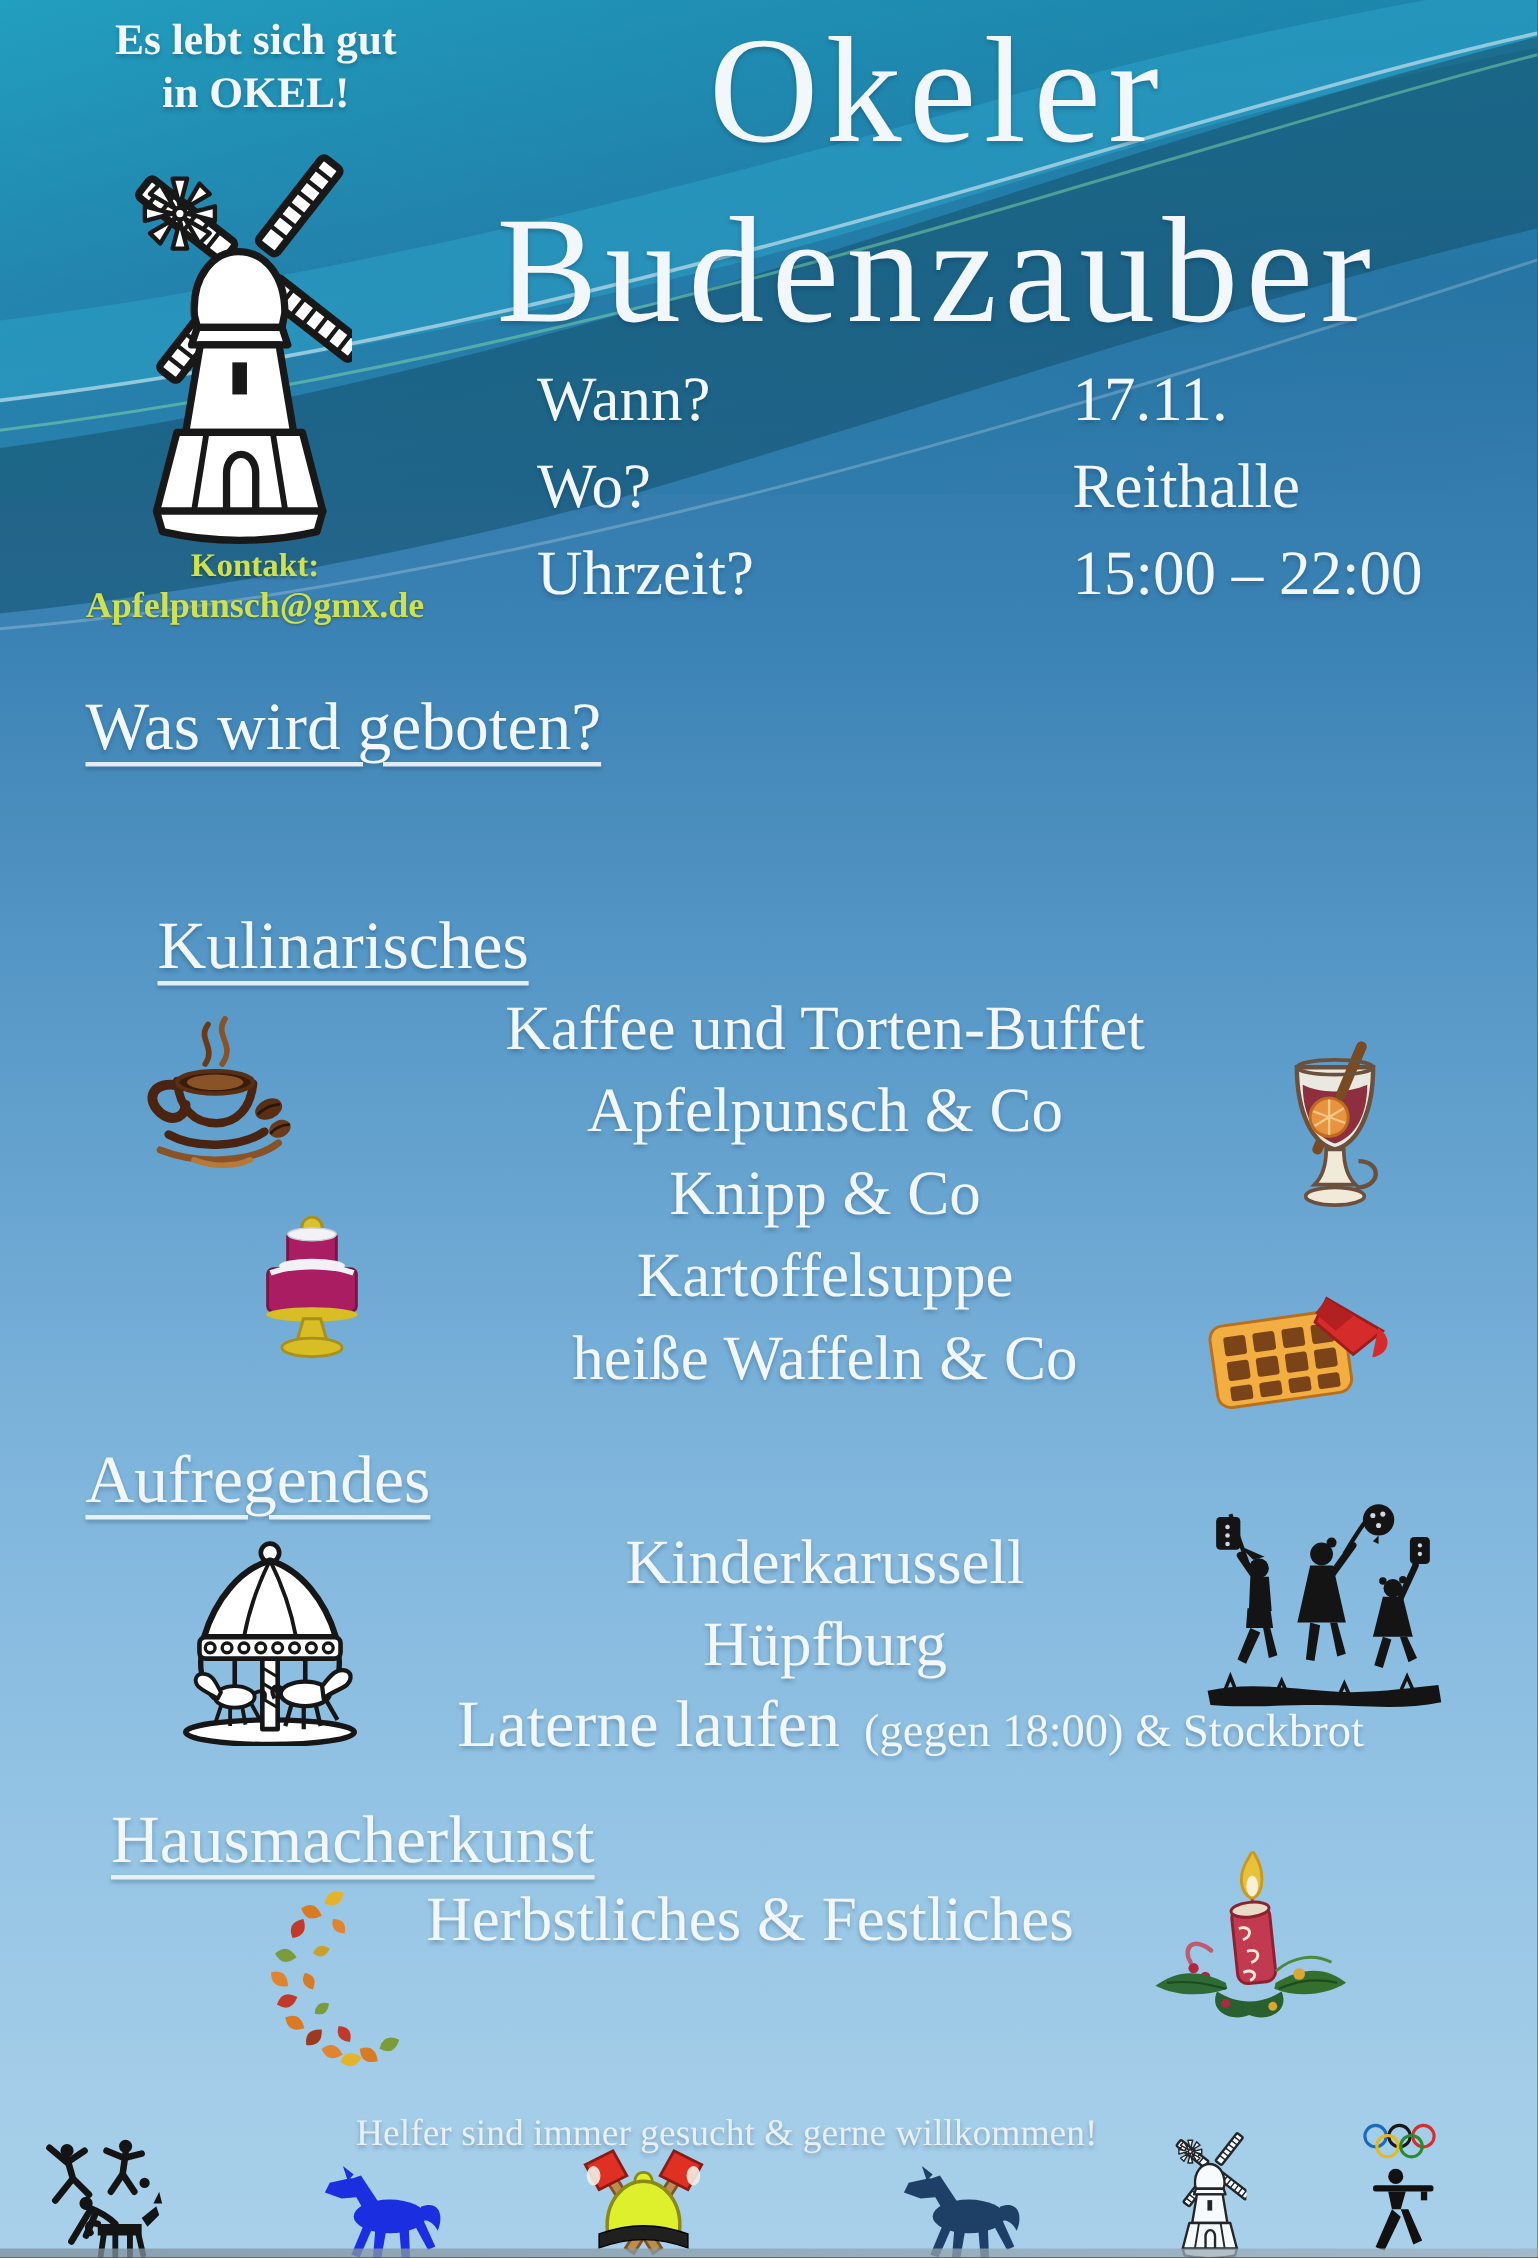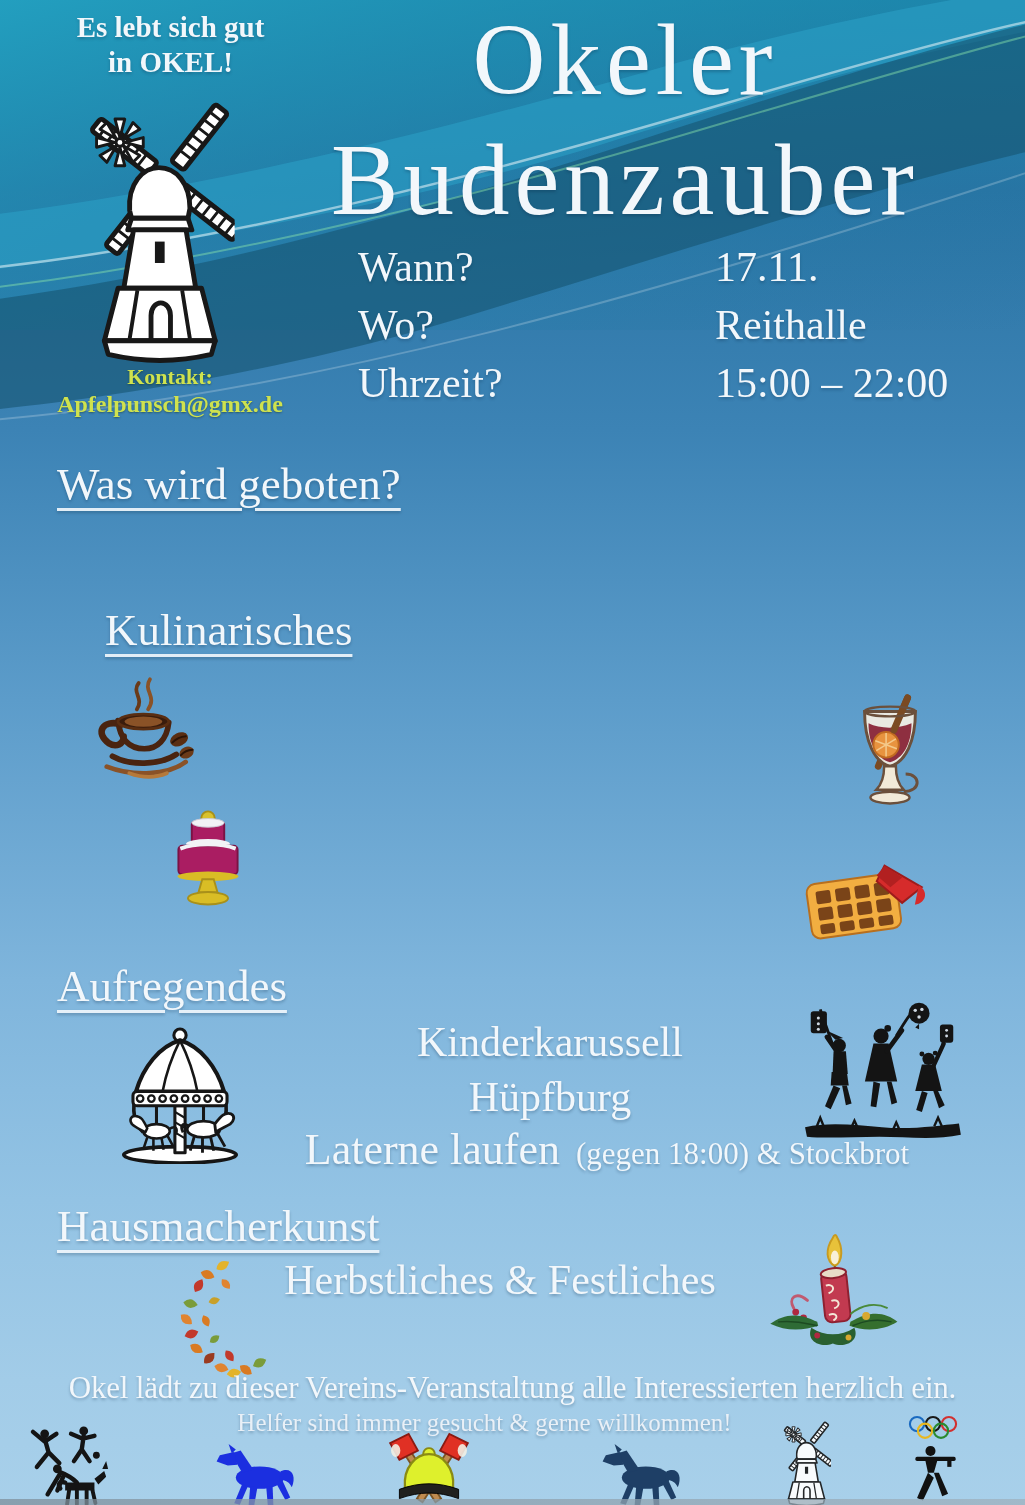--- a/index.html
+++ b/index.html
@@ -145,20 +145,27 @@
   </div>
 
   <div class="abs contact">
     <div class="c1">Kontakt:</div>
     <div class="c2">Apfelpunsch@gmx.de</div>
   </div>
 
   <div class="abs heading shadowed" style="left:57px;top:458px;">Was wird geboten?</div>
 
   <div class="abs heading shadowed" style="left:57px;top:604px;margin-left:48px;">Kulinarisches</div>
+  <div class="abs itemlist shadowed" style="top:660px;">
+    <div>Kaffee und Torten-Buffet</div>
+    <div>Apfelpunsch &amp; Co</div>
+    <div>Knipp &amp; Co</div>
+    <div>Kartoffelsuppe</div>
+    <div>heiße Waffeln &amp; Co</div>
+  </div>
 
   <div class="abs" style="left:88px;top:676px;">
     <svg width="108" height="108" viewBox="0 0 115 112">
       <g fill="none" stroke-linecap="round">
         <path d="M54,6 C46,16 60,22 52,34" stroke="#6a3a18" stroke-width="4"></path>
         <path d="M66,2 C58,14 74,20 64,34" stroke="#8a5227" stroke-width="4"></path>
         <path d="M36,50 C14,44 8,60 22,70 C30,75 38,71 38,63" stroke="#4a2410" stroke-width="7"></path>
         <path d="M32,46 C34,66 44,76 60,76 C74,76 84,66 86,48" stroke="#4a2410" stroke-width="6"></path>
         <ellipse cx="59" cy="47" rx="27" ry="8" fill="#3a1c0c" stroke="#5a2e12" stroke-width="3"></ellipse>
         <ellipse cx="59" cy="47" rx="20" ry="5.5" fill="#8a5227" stroke="none"></ellipse>
@@ -317,21 +324,21 @@
         <line x1="148" y1="52" x2="153" y2="30" stroke-width="2.5"></line>
         <rect x="146" y="28" width="14" height="19" rx="3" stroke="none"></rect>
         <circle cx="153" cy="34" r="1.5" fill="#cfd8e2" stroke="none"></circle>
           <circle cx="153" cy="40" r="1.5" fill="#cfd8e2" stroke="none"></circle>
         <path d="M127,98 L121,118 L127,120 L133,100 Z" stroke="none"></path>
         <path d="M139,98 L145,116 L151,113 L144,98 Z" stroke="none"></path>
       </g>
     </svg>
   </div>
 
-  <div class="abs heading shadowed" style="left:57px;top:1200px;">Hausmacherkunst</div>
+  <div class="abs heading shadowed" style="left:74px;top:1200px;">Hausmacherkunst</div>
   <div class="abs shadowed centerline" style="left:240px;top:1256px;width:520px;font-size:42px;">Herbstliches &amp; Festliches</div>
 
   <div class="abs" style="left:170px;top:1248px;">
     <svg width="102" height="138" viewBox="0 0 105 140">
       <g>
         <use href="#sym-leaf" x="-8" y="-8" width="20" height="20" transform="translate(52,16) rotate(-30)" fill="#e3b32a"></use>
         <use href="#sym-leaf" x="-8" y="-8" width="20" height="20" transform="translate(38,24) rotate(20)" fill="#d97b23"></use>
         <use href="#sym-leaf" x="-8" y="-8" width="20" height="20" transform="translate(27,38) rotate(-60)" fill="#c2392b"></use>
         <use href="#sym-leaf" x="-8" y="-8" width="20" height="20" transform="translate(20,54) rotate(10)" fill="#7a9c3a"></use>
         <use href="#sym-leaf" x="-8" y="-8" width="20" height="20" transform="translate(17,70) rotate(40)" fill="#e08430"></use>
@@ -369,21 +376,20 @@
       <path d="M104,96 C124,84 140,86 152,96 C138,105 118,106 103,100 Z" fill="#356f2e"></path>
       <path d="M64,102 C58,116 74,123 86,118 C98,123 114,116 108,102 C94,111 78,111 64,102 Z" fill="#2a6030"></path>
       <path d="M30,96 C50,94 60,98 70,100 M146,96 C128,92 116,96 106,100" fill="none" stroke="#1c4a22" stroke-width="1.5"></path>
       <path d="M104,88 C116,78 130,76 142,82" fill="none" stroke="#4a8a3a" stroke-width="2"></path>
       <circle cx="120" cy="90" r="4" fill="#d8a830"></circle>
         <circle cx="70" cy="110" r="3" fill="#b02840"></circle>
         <circle cx="102" cy="112" r="3" fill="#d8a830"></circle>
     </svg>
   </div>
 
-  <div class="abs footer1 shadowed">Okel lädt zu dieser Vereins-Veranstaltung alle Interessierten herzlich ein.</div>
   <div class="abs footer2 shadowed">Helfer sind immer gesucht &amp; gerne willkommen!</div>
 
   <div class="abs" style="left:26px;top:1426px;">
     <svg width="92" height="80" viewBox="0 0 90 82">
       <g stroke="#141414" stroke-width="4.5" stroke-linecap="round" fill="none">
         <circle cx="17" cy="8" r="4.5" fill="#141414" stroke="none"></circle>
         <path d="M17,13 L21,27 M17,16 L5,6 M17,16 L29,8 M21,27 L9,42 M21,27 L32,38"></path>
         <circle cx="57" cy="5" r="4.5" fill="#141414" stroke="none"></circle>
         <path d="M57,10 L55,24 M56,13 L44,8 M56,13 L68,10 M55,24 L47,36 M55,24 L63,36"></path>
         <circle cx="70" cy="30" r="3.5" fill="#141414" stroke="none"></circle>

